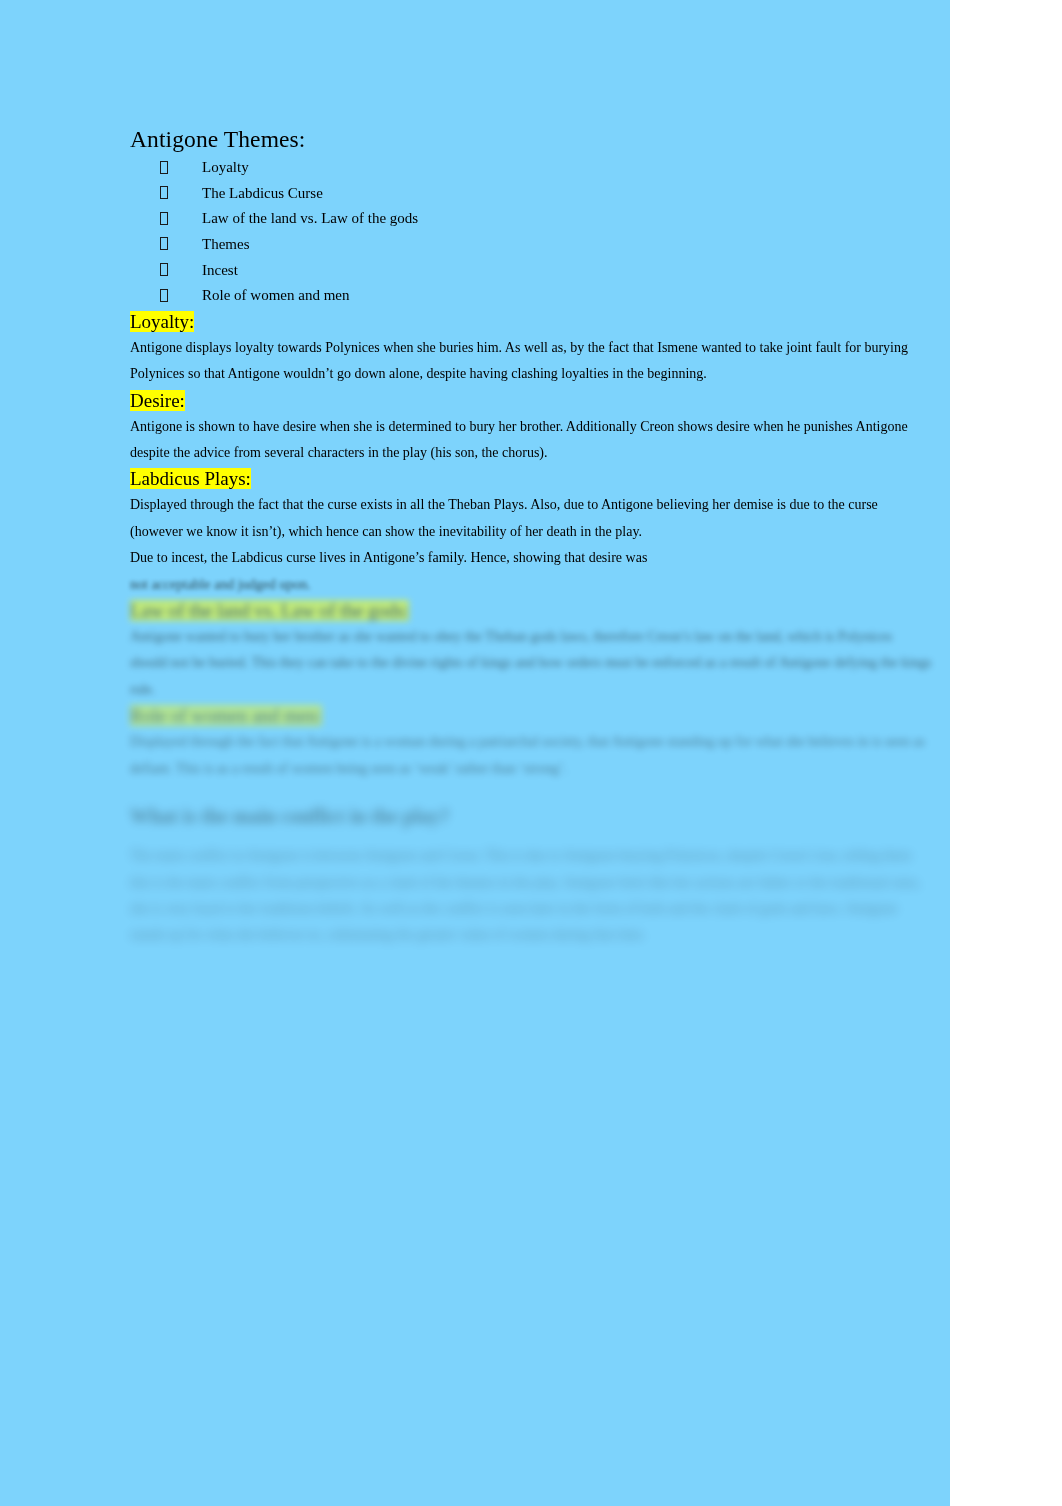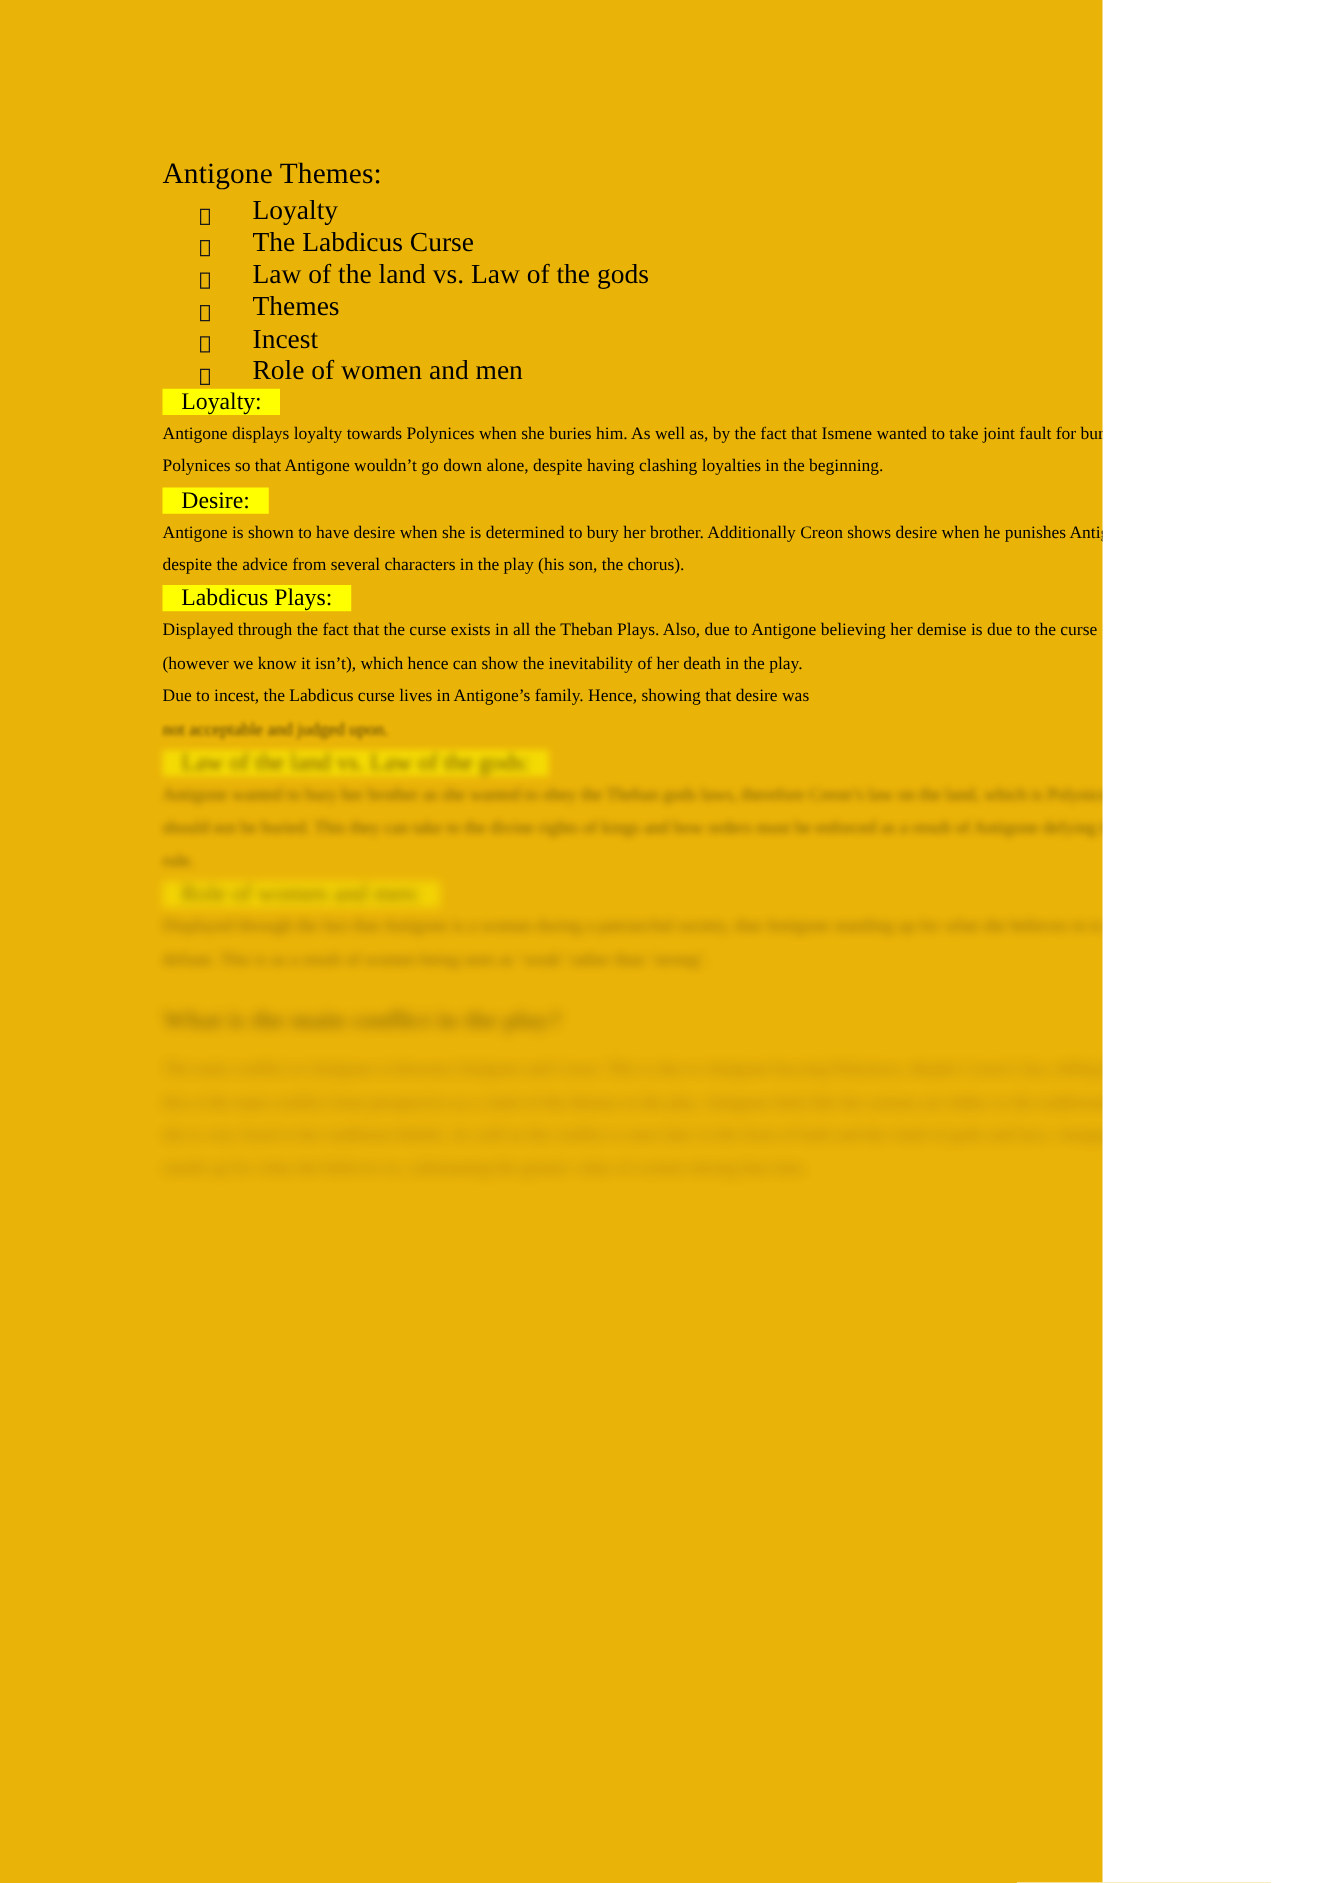--- a/index.html
+++ b/index.html
@@ -7,23 +7,23 @@
     margin: 0;
     padding: 0;
     background: #ffffff;
   }
   body {
     font-family: "Liberation Serif", "DejaVu Serif", serif;
     color: #000000;
   }
   .page {
     position: relative;
-    width: 882px;
+    width: 950px;
     height: 1506px;
-    background: #eab308;
+    background: #7dd3fc;
     overflow: hidden;
   }
   .content {
     position: absolute;
     left: 130px;
     top: 126px;
     width: 802px;
   }
 
   
@@ -36,22 +36,22 @@
   }
 
   
   .theme-list {
     list-style: none;
     margin: 0;
     padding: 0;
   }
   .theme-item {
     display: flex;
-    align-items: flex-end;
-    font-size: 22px;
+    align-items: center;
+    font-size: 15px;
     line-height: 25.6px;
     padding-left: 30px;
   }
   .tofu {
     display: inline-block;
     width: 8px;
     height: 13px;
     border: 1.15px solid #1a1a1a;
     box-sizing: border-box;
     margin-right: 0;
@@ -73,21 +73,21 @@
   }
 
   
   .sub-heading {
     font-size: 19px;
     line-height: 26px;
     margin: 0;
   }
   .hl {
     background-color: #ffff00;
-    padding: 0 15px;
+    padding: 0 0;
   }
   .body-par {
     font-size: 14px;
     line-height: 26.4px;
     margin: 0 0 0 0;
     text-align: left;
   }
 
   
   .blurwrap {

